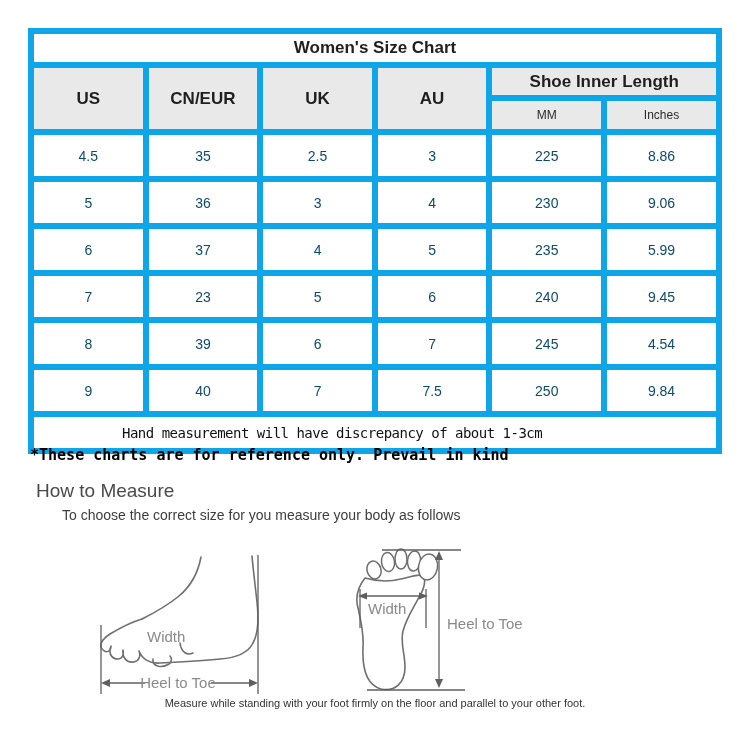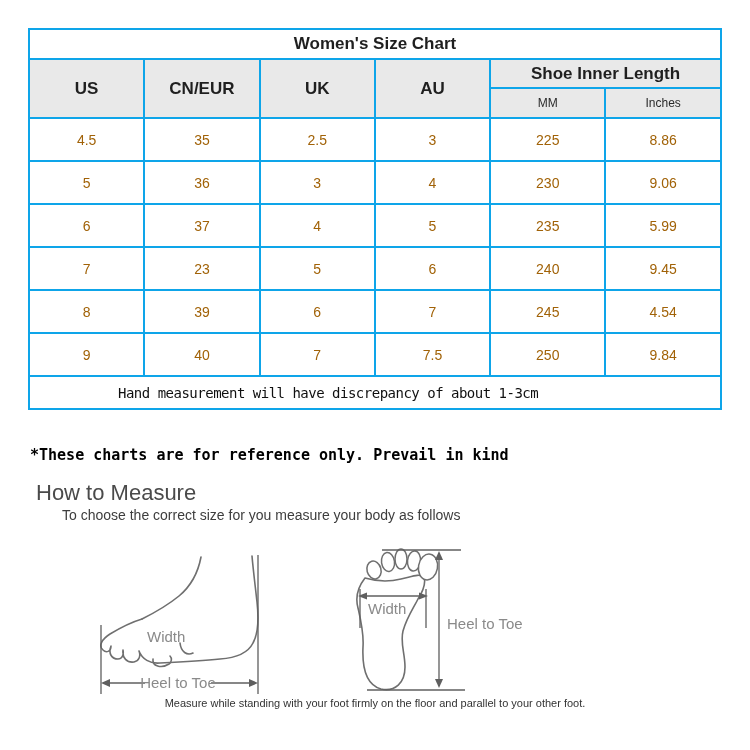--- a/index.html
+++ b/index.html
@@ -4,41 +4,41 @@
 <style>
   html,body { margin:0; padding:0; background:#ffffff; }
   body { width:750px; height:750px; position:relative; font-family:"Liberation Sans",sans-serif; overflow:hidden; }
 
   
   table.size-table {
     position:absolute; left:28px; top:28px; width:694px;
     border-collapse:collapse; table-layout:fixed;
   }
   .size-table td {
-    border:2px solid #0ea5e9; text-align:center; vertical-align:middle;
+    border:6px solid #0ea5e9; text-align:center; vertical-align:middle;
     color:#1f1f1f; padding:0; overflow:hidden;
   }
   .title-row td   { height:28px; font-size:17px; font-weight:bold; background:#ffffff; }
   .head-row td    { background:#e9e9e9; font-size:17px; font-weight:bold; }
   .head-row td.inner-len { height:27px; }
   .subhead-row td { background:#e9e9e9; font-size:12px; font-weight:normal; height:28px; color:#2a2a2a; }
-  .data-row td    { height:41px; font-size:14px; color:#a16207; }
+  .data-row td    { height:41px; font-size:14px; color:#0c4a6e; }
   .note-row td {
     height:31px; font-family:"DejaVu Sans Mono","Liberation Mono",monospace;
     font-weight:normal; font-size:14px; letter-spacing:-0.5px;
     text-align:left; padding-left:88px; color:#101010;
   }
 
   
   .reference-note {
     position:absolute; left:30px; top:446px;
     font-family:"DejaVu Sans Mono","Liberation Mono",monospace;
     font-weight:bold; font-size:15px; color:#000000; white-space:nowrap;
   }
-  .htm-heading { position:absolute; left:36px; top:480px; font-size:22px; color:#4a4a4a; }
+  .htm-heading { position:absolute; left:36px; top:480px; font-size:19px; color:#4a4a4a; }
   .htm-sub     { position:absolute; left:36px; top:507px; font-size:14px; color:#3d3d3d;margin-left:26px; }
   .caption     { position:absolute; left:0; top:697px; width:750px; text-align:center;
                  font-size:11px; color:#333333; }
 
   
   .diagram-left  { position:absolute; left:95px;  top:540px; }
   .diagram-right { position:absolute; left:353px; top:533px; }
   .outline { fill:none; stroke:#6f6f6f; stroke-width:1.6; stroke-linecap:round; stroke-linejoin:round; }
   .toe     { fill:#ffffff; stroke:#6f6f6f; stroke-width:1.5; }
   .measure { stroke:#5f5f5f; stroke-width:1.3; fill:none; }

